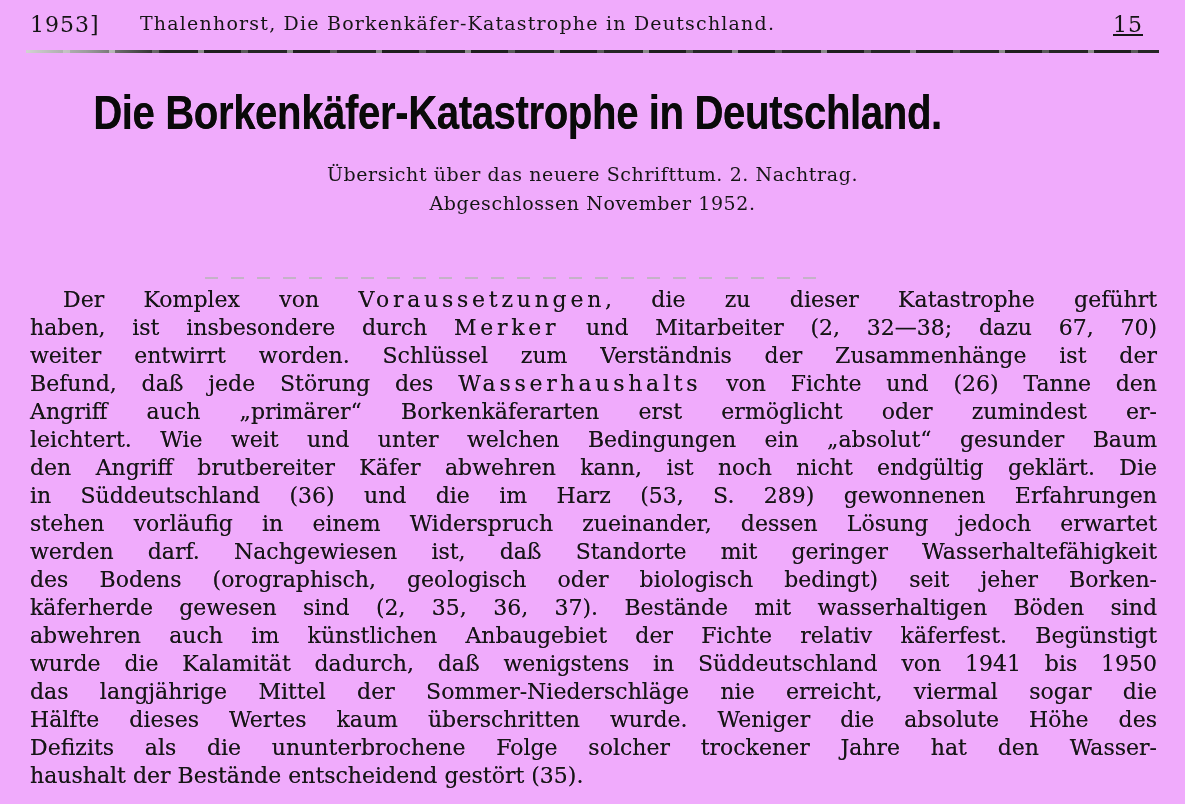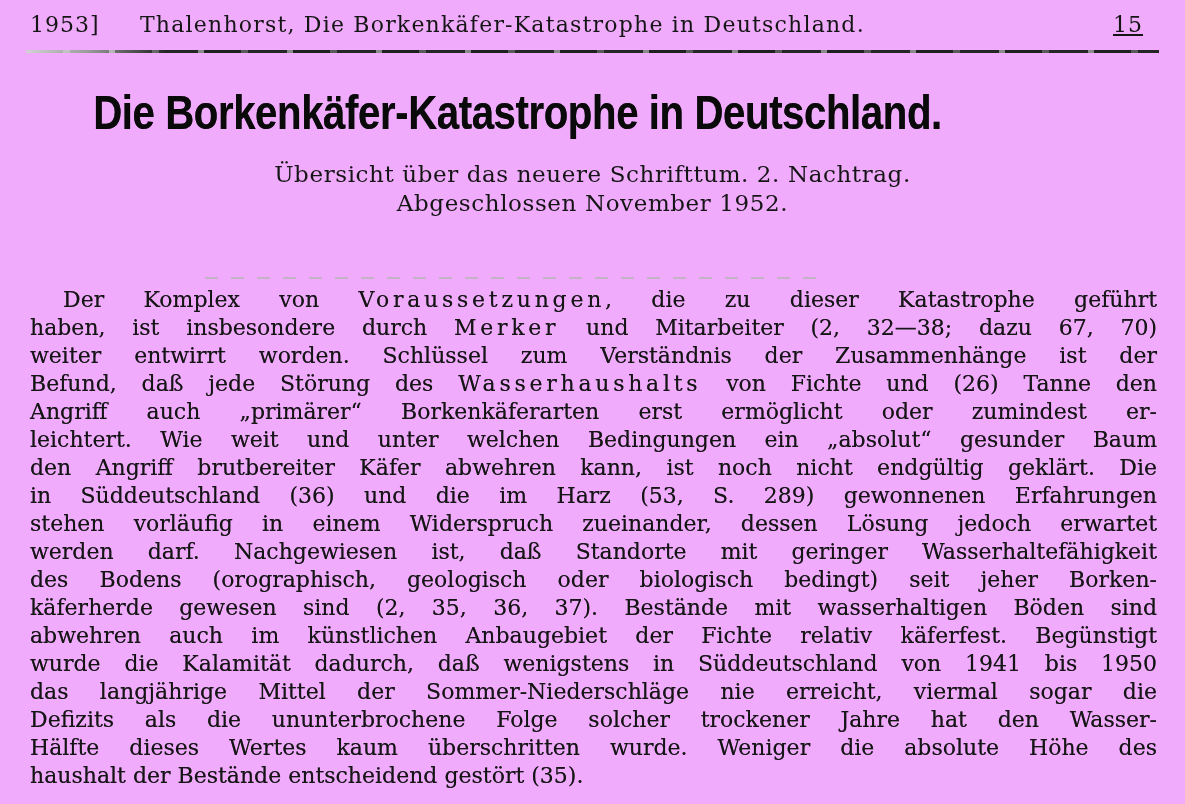--- a/index.html
+++ b/index.html
@@ -13,21 +13,21 @@
     color: #151515;
   }
 
   
   .hdr-year {
     position: absolute; left: 30px; top: 12px;
     font-size: 22px; letter-spacing: 1px;
   }
   .hdr-title {
     position: absolute; left: 140px; top: 12px;
-    font-size: 22px; letter-spacing: 1.2px; white-space: nowrap;
+    font-size: 19px; letter-spacing: 1.2px; white-space: nowrap;
   }
   .hdr-page {
     position: absolute; right: 42px; top: 12px;
     font-size: 22px; letter-spacing: 1px; text-decoration: underline;
   }
   .hdr-rule {
     position: absolute; top: 50px; left: 26px; width: 1133px; height: 3px;
     background:
       linear-gradient(90deg, rgba(255,255,255,0.8) 0px, rgba(255,255,255,0.55) 60px, rgba(255,255,255,0) 140px),
       repeating-linear-gradient(90deg, #1f1f1f 0px, #1f1f1f 37px, #5a5a5a 37px, #5a5a5a 44px, #262626 44px, #262626 83px, #8a8a8a 83px, #8a8a8a 89px);
@@ -46,21 +46,21 @@
     letter-spacing: -0.5px;
     white-space: nowrap;
     transform: scaleX(0.82);
     transform-origin: center;
     color: #0a0a0a;
     text-shadow: 0 0 0.6px rgba(0,0,0,0.7);
   }
   .subtitle {
     position: absolute; top: 160px; left: 0; width: 100%;
     text-align: center;
-    font-size: 23px; line-height: 29px;
+    font-size: 19px; line-height: 29px;
     letter-spacing: 0.6px;
   }
   .byline {
     position: absolute; top: 239px; left: 0; width: 100%;
     text-align: center;
     font-size: 21.5px;
     letter-spacing: 3.5px;
     word-spacing: 2px;
   }
   .artifact-byline {
@@ -110,18 +110,18 @@
       <div class="bodyline just"><span>leichtert. Wie weit und unter welchen Bedingungen ein „absolut“ gesunder Baum</span></div>
       <div class="bodyline just"><span>den Angriff brutbereiter Käfer abwehren kann, ist noch nicht endgültig geklärt. Die</span></div>
       <div class="bodyline just"><span>in Süddeutschland (36) und die im Harz (53, S. 289) gewonnenen Erfahrungen</span></div>
       <div class="bodyline just"><span>stehen vorläufig in einem Widerspruch zueinander, dessen Lösung jedoch erwartet</span></div>
       <div class="bodyline just"><span>werden darf. Nachgewiesen ist, daß Standorte mit geringer Wasserhaltefähigkeit</span></div>
       <div class="bodyline just"><span>des Bodens (orographisch, geologisch oder biologisch bedingt) seit jeher Borken-</span></div>
       <div class="bodyline just"><span>käferherde gewesen sind (2, 35, 36, 37). Bestände mit wasserhaltigen Böden sind</span></div>
       <div class="bodyline just"><span>abwehren auch im künstlichen Anbaugebiet der Fichte relativ käferfest. Begünstigt</span></div>
       <div class="bodyline just"><span>wurde die Kalamität dadurch, daß wenigstens in Süddeutschland von 1941 bis 1950</span></div>
       <div class="bodyline just"><span>das langjährige Mittel der Sommer-Niederschläge nie erreicht, viermal sogar die</span></div>
+      <div class="bodyline just"><span>Hälfte dieses Wertes kaum überschritten wurde. Weniger die absolute Höhe des</span></div>
       <div class="bodyline just"><span>Defizits als die ununterbrochene Folge solcher trockener Jahre hat den Wasser-</span></div>
-      <div class="bodyline just"><span>Hälfte dieses Wertes kaum überschritten wurde. Weniger die absolute Höhe des</span></div>
       <div class="bodyline"><span>haushalt der Bestände entscheidend gestört (35).</span></div>
     </div>
 
 </div>
 
 </body></html>

